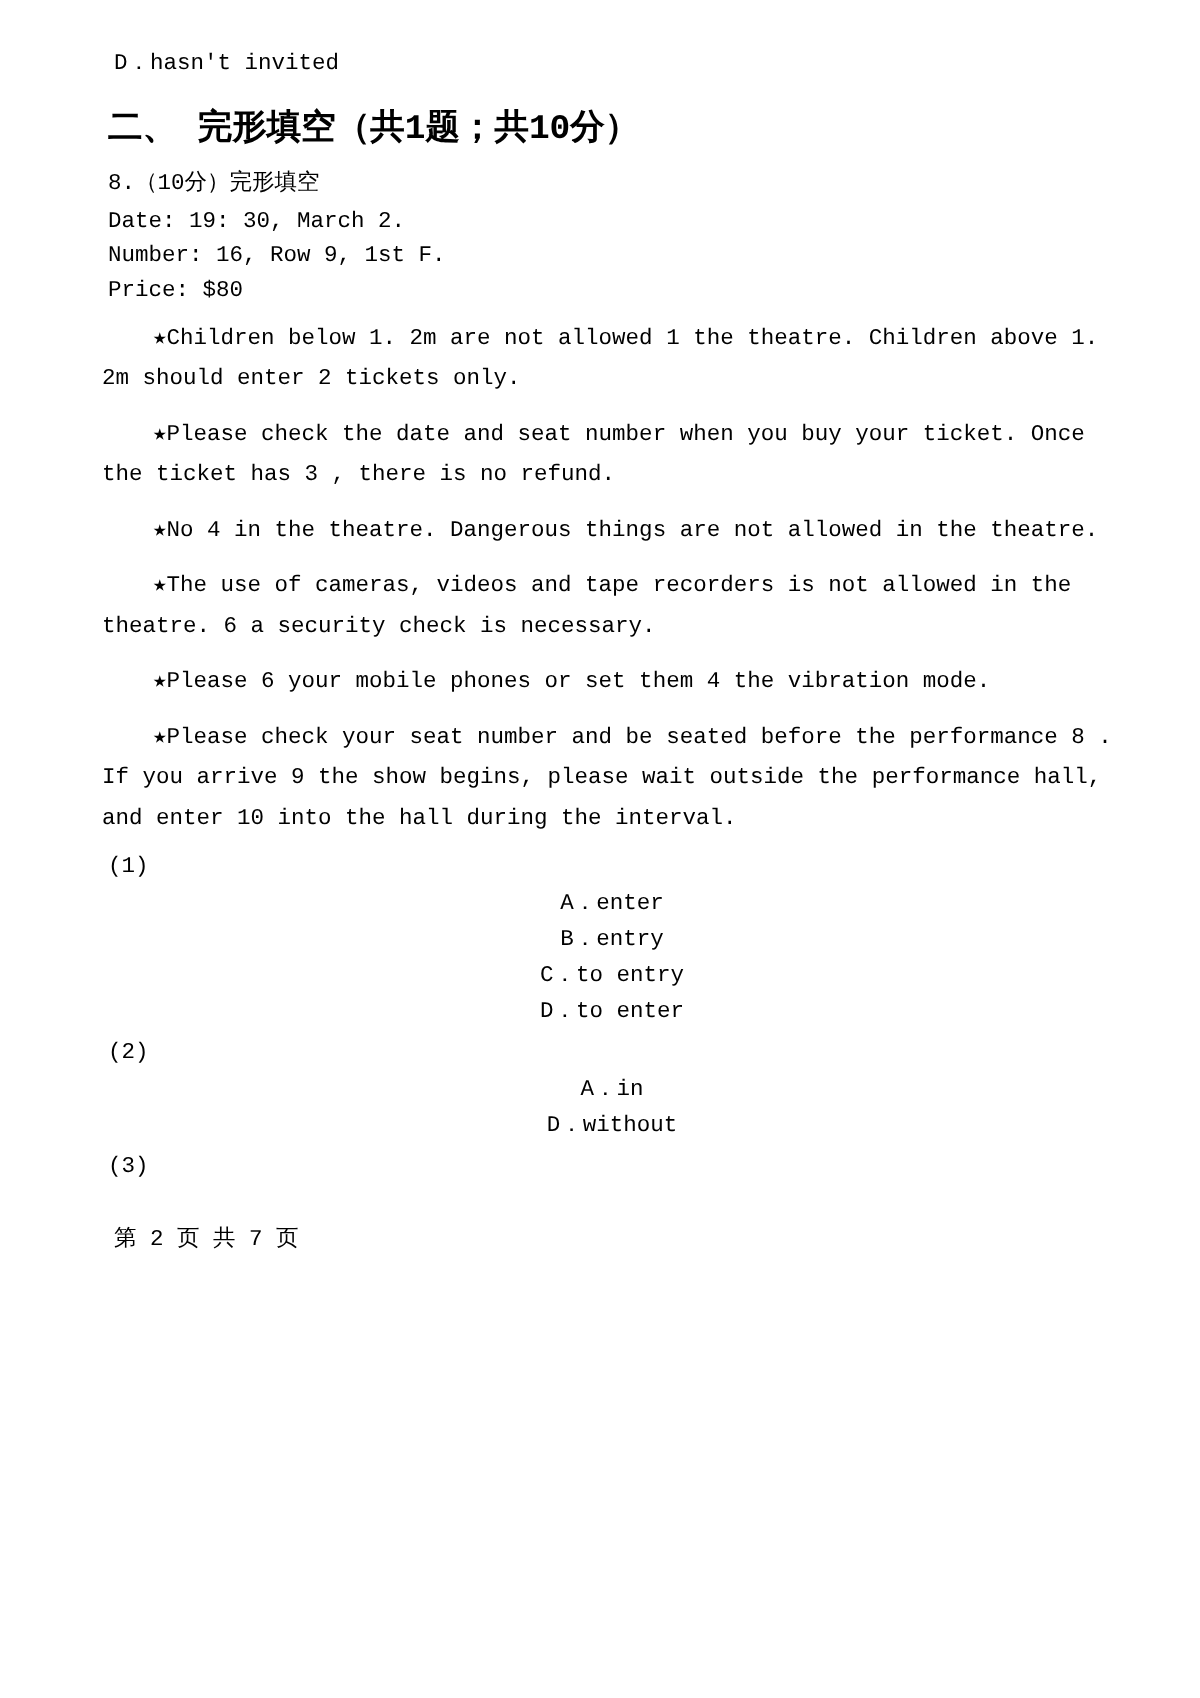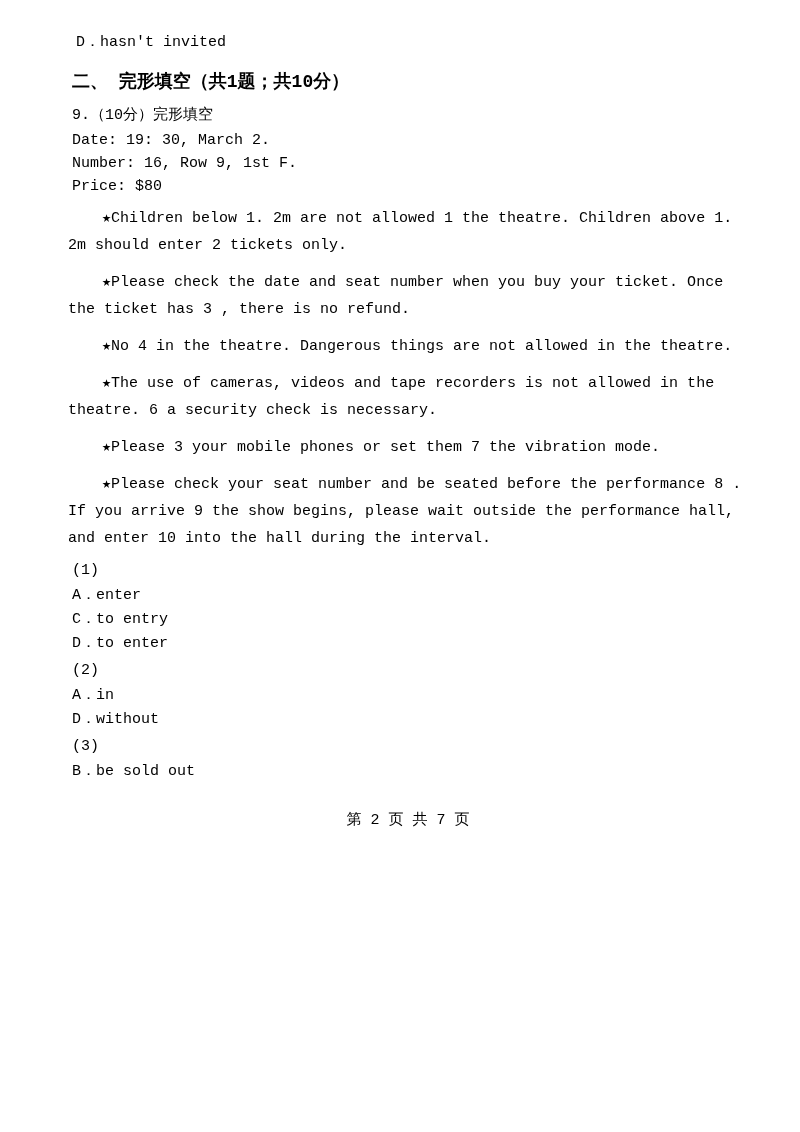--- a/index.html
+++ b/index.html
@@ -13,62 +13,63 @@
       font-size: 15px;
       color: #000000;
       width: 800px;
       min-height: 1132px;
       padding: 20px 60px 40px 60px;
     }
     .line {
       margin-bottom: 6px;
     }
     .section-header {
-      font-size: 18px;
+      font-size: 23px;
       font-weight: bold;
       margin: 18px 0 12px 0;
     }
     .question-header {
       margin: 10px 0 8px 0;
     }
     .info-line {
       margin: 6px 0;
     }
     .passage-block {
       margin: 10px 0;
       line-height: 1.8;
       text-indent: 2em;
     }
     .choice-group {
       margin: 8px 0 4px 0;
     }
     .choice-item {
       margin: 5px 0;
+      text-align: center;
     }
     .group-number {
       margin: 10px 0 6px 0;
     }
     .page-footer {
-      text-align: center;
+      text-align: left;
       margin-top: 30px;
     }
   </style>
 </head>
 <body>
 
 <div class="line">
   <span>D．hasn't invited</span>
 </div>
 
 <div class="section-header">
   <span>二、 完形填空（共1题；共10分）</span>
 </div>
 
 <div class="question-header">
-  <span>9.（10分）完形填空</span>
+  <span>8.（10分）完形填空</span>
 </div>
 
 <div class="info-line">
   <span>Date: 19: 30, March 2.</span>
 </div>
 <div class="info-line">
   <span>Number: 16, Row 9, 1st F.</span>
 </div>
 <div class="info-line">
   <span>Price: $80</span>
@@ -80,39 +81,39 @@
 <div class="passage-block">
   <span>★Please check the date and seat number when you buy your ticket. Once the ticket has    3   , there is no refund.</span>
 </div>
 <div class="passage-block">
   <span>★No    4    in the theatre. Dangerous things are not allowed in the theatre.</span>
 </div>
 <div class="passage-block">
   <span>★The use of cameras, videos and tape recorders is not allowed in the theatre.   6   a security check is necessary.</span>
 </div>
 <div class="passage-block">
-  <span>★Please    3    your mobile phones or set them    7  the vibration mode.</span>
+  <span>★Please    6    your mobile phones or set them    4  the vibration mode.</span>
 </div>
 <div class="passage-block">
   <span>★Please check your seat number and be seated before the performance   8  . If you arrive    9   the show begins, please wait outside the performance hall, and enter    10    into the hall during the interval.</span>
 </div>
 
 <div id="choice-groups-container">
     <div class="choice-group">
       <div class="group-number">(1)</div>
       <div class="choice-item">A．enter</div>
+      <div class="choice-item">B．entry</div>
       <div class="choice-item">C．to entry</div>
       <div class="choice-item">D．to enter</div>
     </div>
     <div class="choice-group">
       <div class="group-number">(2)</div>
       <div class="choice-item">A．in</div>
       <div class="choice-item">D．without</div>
     </div>
     <div class="choice-group">
       <div class="group-number">(3)</div>
-      <div class="choice-item">B．be sold out</div>
     </div>
   </div>
 
 <div class="page-footer">
   <span>第 2 页 共 7 页</span>
 </div>
 
 </body></html>

